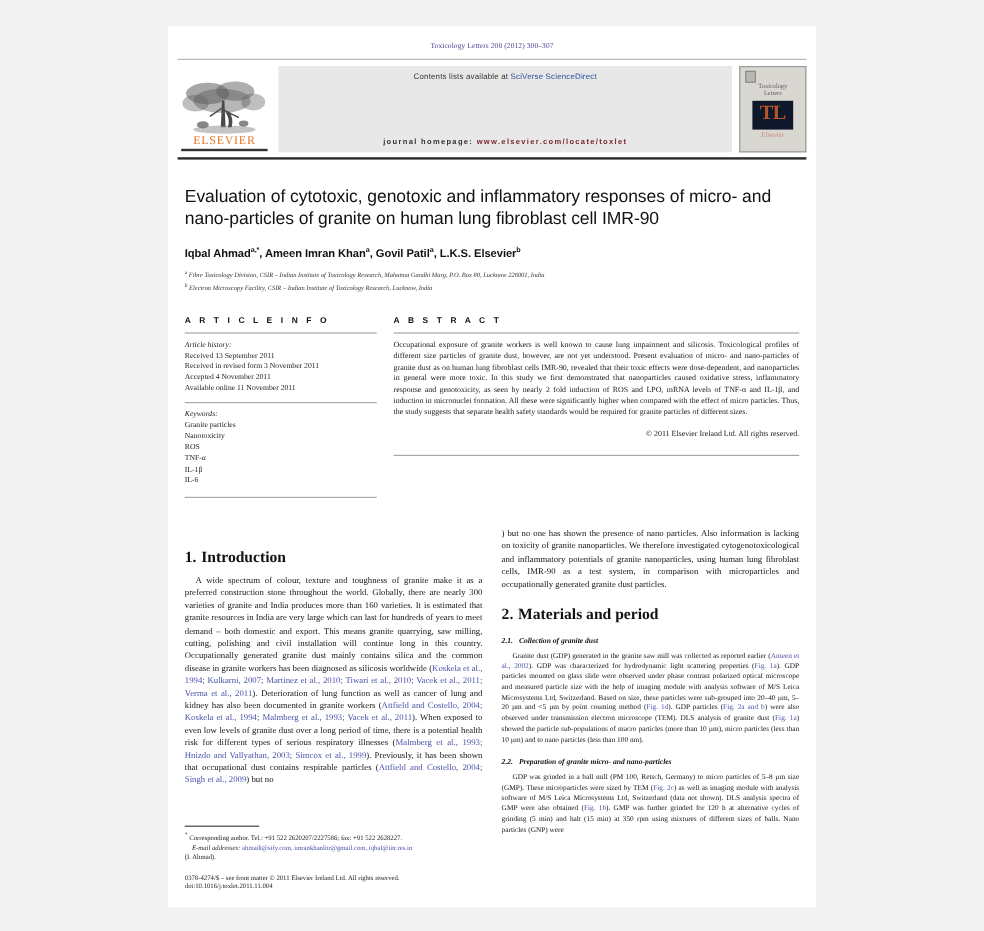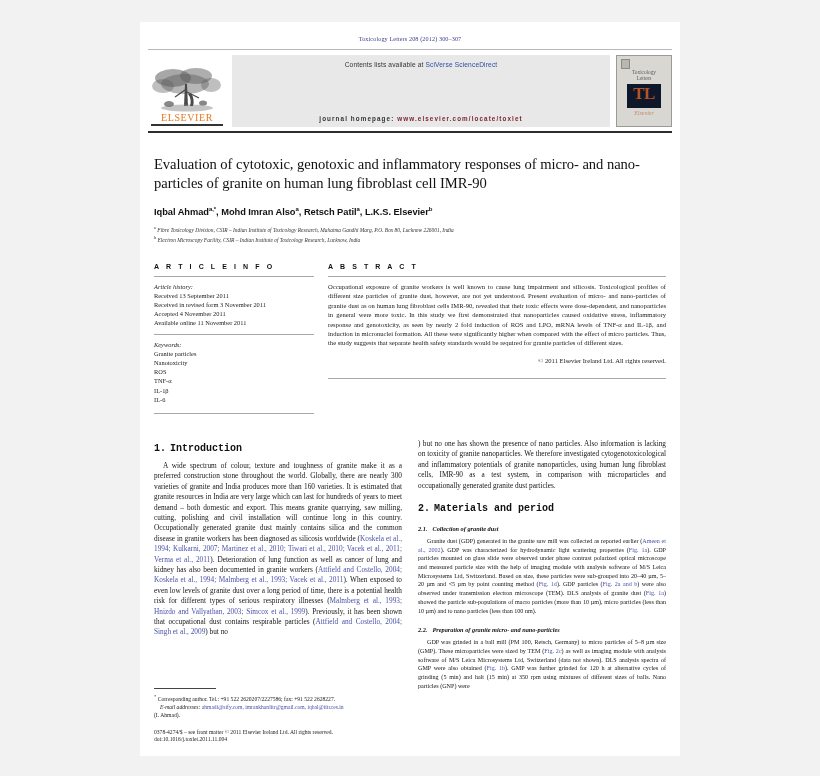--- a/index.html
+++ b/index.html
@@ -142,21 +142,21 @@
     margin-top: 2px;
   }
   .masthead-bottomrule {
     margin: 4px 8px 0 8px;
     border-top: 2px solid #2c2c2c;
   }
 
   
   .titleblock { margin: 22px 14px 0 14px; }
   h1.paper-title {
-    font-family: Liberation Serif, serif;
+    font-family: Liberation Sans, sans-serif;
     font-weight: normal;
     font-size: 14.6px;
     line-height: 19px;
     color: #111;
     margin: 0;
     letter-spacing: -.05px;
   }
   .authors {
     margin-top: 13px;
     font-family: "Liberation Sans", sans-serif;
@@ -223,25 +223,25 @@
   .abs-endrule { border-top: 1px solid #a8a8a8; margin-top: 14px; }
 
   
   .body2col {
     margin: 20px 14px 0 14px;
     display: flex;
     gap: 16px;
   }
   .bcol { flex: 1 1 0; min-width: 0; }
   h2.numhead {
-    font-family: Liberation Mono, monospace;
-    font-size: 10px;
-    font-weight: bold;
-    color: #111;
-    margin: 4px 0 7px 0;
+    font-family: Liberation Serif, serif;
+    font-size: 13px;
+    font-weight: bold;
+    color: #111;
+    margin: 16px 0 7px 0;
   }
   h2.numhead .n { margin-right: 4px; }
   h3.subhead {
     font-family: "Liberation Serif", serif;
     font-style: italic;
     font-weight: bold;
     font-size: 6.3px;
     color: #111;
     margin: 11px 0 5px 0;
   }
@@ -339,22 +339,22 @@
         <div class="cover-sig">Elsevier</div>
       </div>
     </div>
     <div class="masthead-bottomrule"></div>
 
     <div class="titleblock">
       <h1 class="paper-title">Evaluation of cytotoxic, genotoxic and inflammatory responses of micro- and nano-particles of granite on human lung fibroblast cell IMR-90</h1>
 
       <div class="authors">
         <span>Iqbal Ahmad</span><sup>a,*</sup>,
-        <span>Mohd Imran Also</span><sup>a</sup>,
-        <span>Retsch Patil</span><sup>a</sup>,
+        <span>Ameen Imran Khan</span><sup>a</sup>,
+        <span>Govil Patil</span><sup>a</sup>,
         <span>L.K.S. Elsevier</span><sup>b</sup>
       </div>
 
       <div class="affils">
         <div class="affil">
           <sup>a</sup>
           <span>Fibre Toxicology Division, CSIR – Indian Institute of Toxicology Research, Mahatma Gandhi Marg, P.O. Box 80, Lucknow 226001, India</span>
         </div>
         <div class="affil">
           <sup>b</sup>

